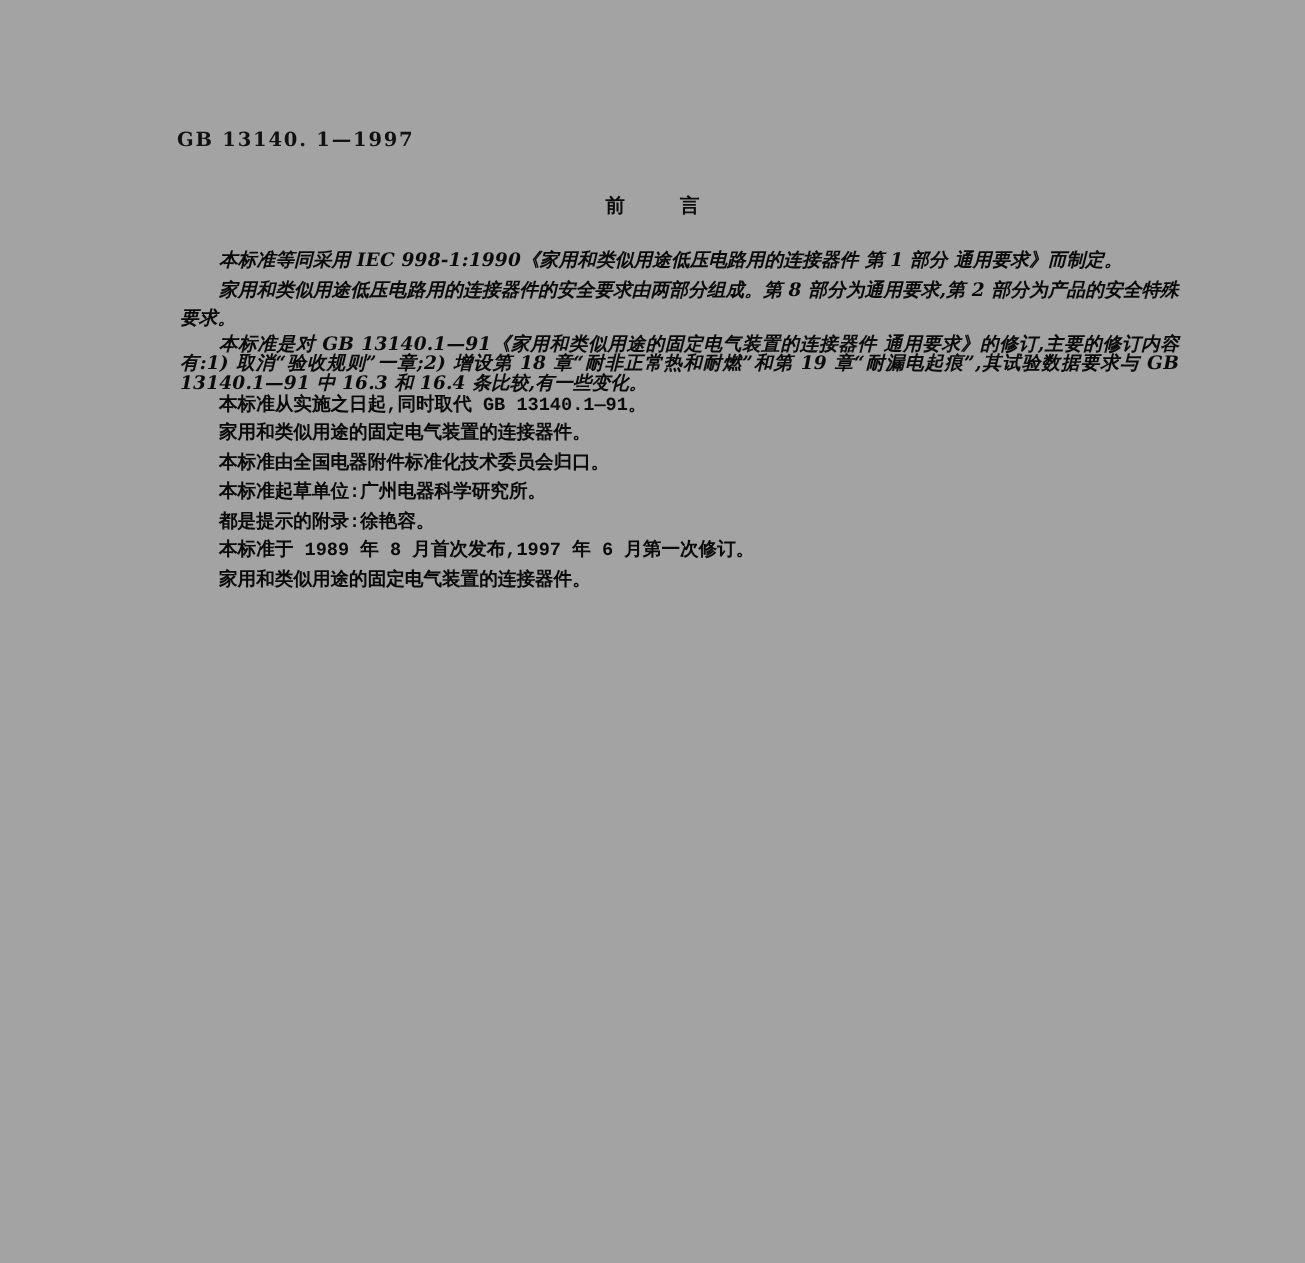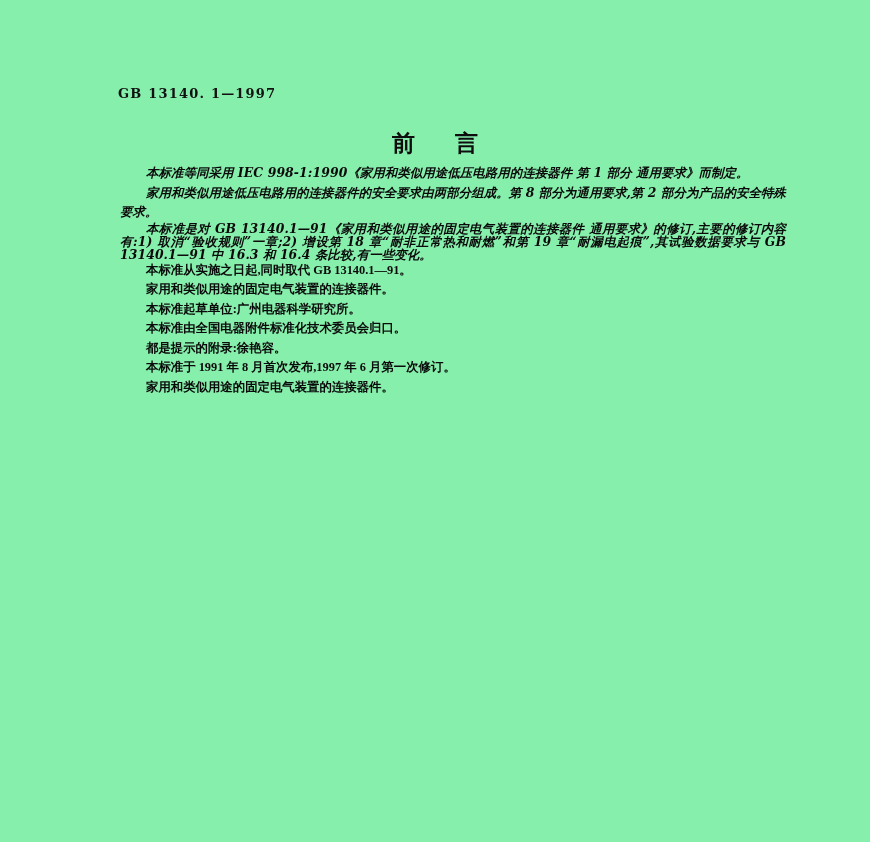--- a/index.html
+++ b/index.html
@@ -13,41 +13,41 @@
     font-family: "DejaVu Sans", "Liberation Sans", sans-serif;
     color: #000000;
     position: relative;
     overflow: hidden;
   }
   .page {
     position: absolute;
     top: 0; left: 0;
     width: 870px;
     height: 842px;
-    background: #86efac;
+    background: #a3a3a3;
   }
   .std-number {
     position: absolute;
     top: 86px;
     left: 118px;
     font-family: "DejaVu Serif", "Liberation Serif", serif;
     font-size: 13px;
     font-weight: bold;
     letter-spacing: 1.2px;
     color: #111111;
     white-space: nowrap;
   }
   .doc-title {
     position: absolute;
     top: 128px;
     left: 0;
     width: 870px;
     text-align: center;
     font-family: "DejaVu Serif", "Liberation Serif", serif;
-    font-size: 23px;
+    font-size: 13px;
     font-weight: bold;
     letter-spacing: 16px;
     text-indent: 16px;
     color: #0d0d0d;
   }
   .body-block {
     position: absolute;
     top: 163px;
     left: 120px;
     width: 666px;
@@ -64,21 +64,21 @@
     letter-spacing: 0.1px;
     font-style: italic;
   }
   .para.indent {
     text-indent: 26px;
   }
   .para.tight {
     line-height: 13px;
   }
   .single-line {
-    font-family: Liberation Serif, serif;
+    font-family: Liberation Mono, monospace;
     font-size: 12.4px;
     font-weight: bold;
     line-height: 19.5px;
     color: #0a0a0a;
     text-indent: 26px;
     white-space: nowrap;
   }
 </style>
 </head>
 <body>
@@ -95,24 +95,24 @@
 
     <p class="para indent">家用和类似用途低压电路用的连接器件的安全要求由两部分组成。第 8 部分为通用要求,第 2 部分为产品的安全特殊要求。</p>
 
     <p class="para indent tight">本标准是对 GB 13140.1—91《家用和类似用途的固定电气装置的连接器件   通用要求》的修订,主要的修订内容有:1) 取消“验收规则”一章;2) 增设第 18 章“耐非正常热和耐燃”和第 19 章“耐漏电起痕”,其试验数据要求与 GB 13140.1—91 中 16.3 和 16.4 条比较,有一些变化。</p>
 
     <div class="single-line">本标准从实施之日起,同时取代 GB 13140.1—91。</div>
 
 
     <div class="single-line">家用和类似用途的固定电气装置的连接器件。</div>
 
+    <div class="single-line">本标准由全国电器附件标准化技术委员会归口。</div>
+
     <div class="single-line">本标准起草单位:广州电器科学研究所。</div>
-
-    <div class="single-line">本标准由全国电器附件标准化技术委员会归口。</div>
 
     <div class="single-line">都是提示的附录:徐艳容。</div>
 
-    <div class="single-line">本标准于 1991 年 8 月首次发布,1997 年 6 月第一次修订。</div>
+    <div class="single-line">本标准于 1989 年 8 月首次发布,1997 年 6 月第一次修订。</div>
 
     <div class="single-line">家用和类似用途的固定电气装置的连接器件。</div>
 
   </div>
 </div>
 
 </body></html>

